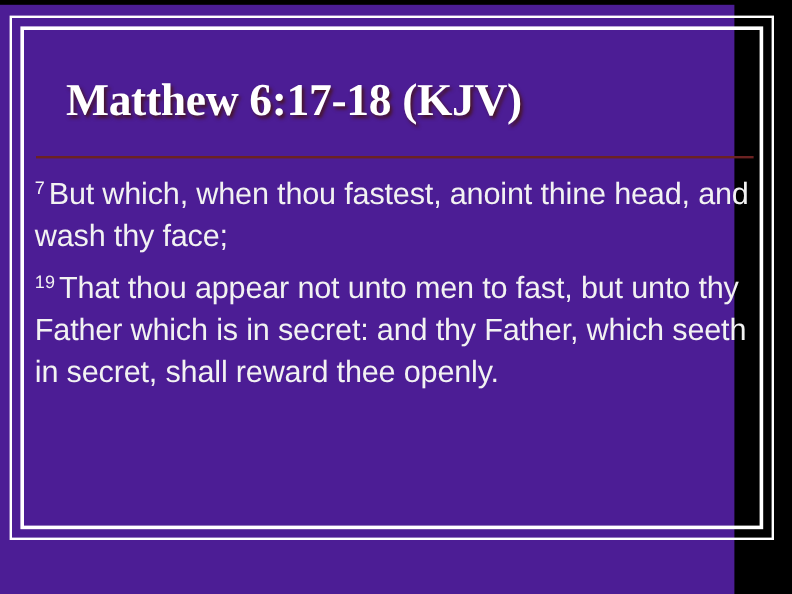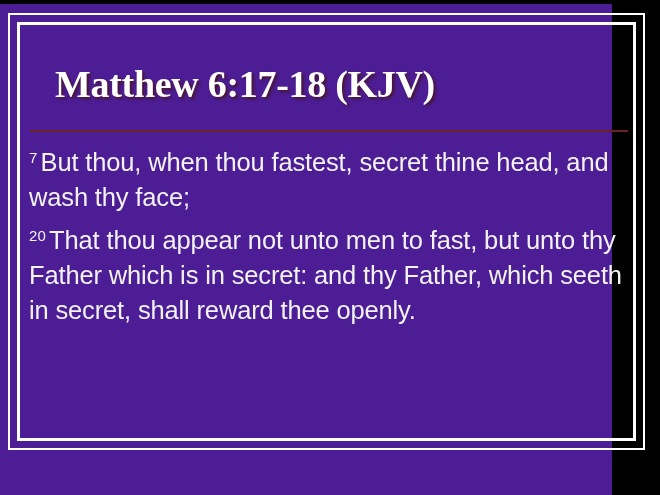--- a/index.html
+++ b/index.html
@@ -103,19 +103,19 @@
   <div id="frame-inner"></div>
 
   <div id="title-block">
     <div id="title-text">Matthew 6:17-18 (KJV)</div>
   </div>
 
   <div id="title-divider"></div>
 
   <div id="body-block">
 
-    <p class="verse"><span class="verse-num">7</span><span class="verse-text">But thou, when thou fastest, secret thine head, and wash thy face;</span></p>
+    <p class="verse"><span class="verse-num">7</span><span class="verse-text">But which, when thou fastest, anoint thine head, and wash thy face;</span></p>
 
-    <p class="verse"><span class="verse-num">20</span><span class="verse-text">That thou appear not unto men to fast, but unto thy Father which is in secret: and thy Father, which seeth in secret, shall reward thee openly.</span></p>
+    <p class="verse"><span class="verse-num">19</span><span class="verse-text">That thou appear not unto men to fast, but unto thy Father which is in secret: and thy Father, which seeth in secret, shall reward thee openly.</span></p>
 
   </div>
 
 </div>
 
 </body></html>

